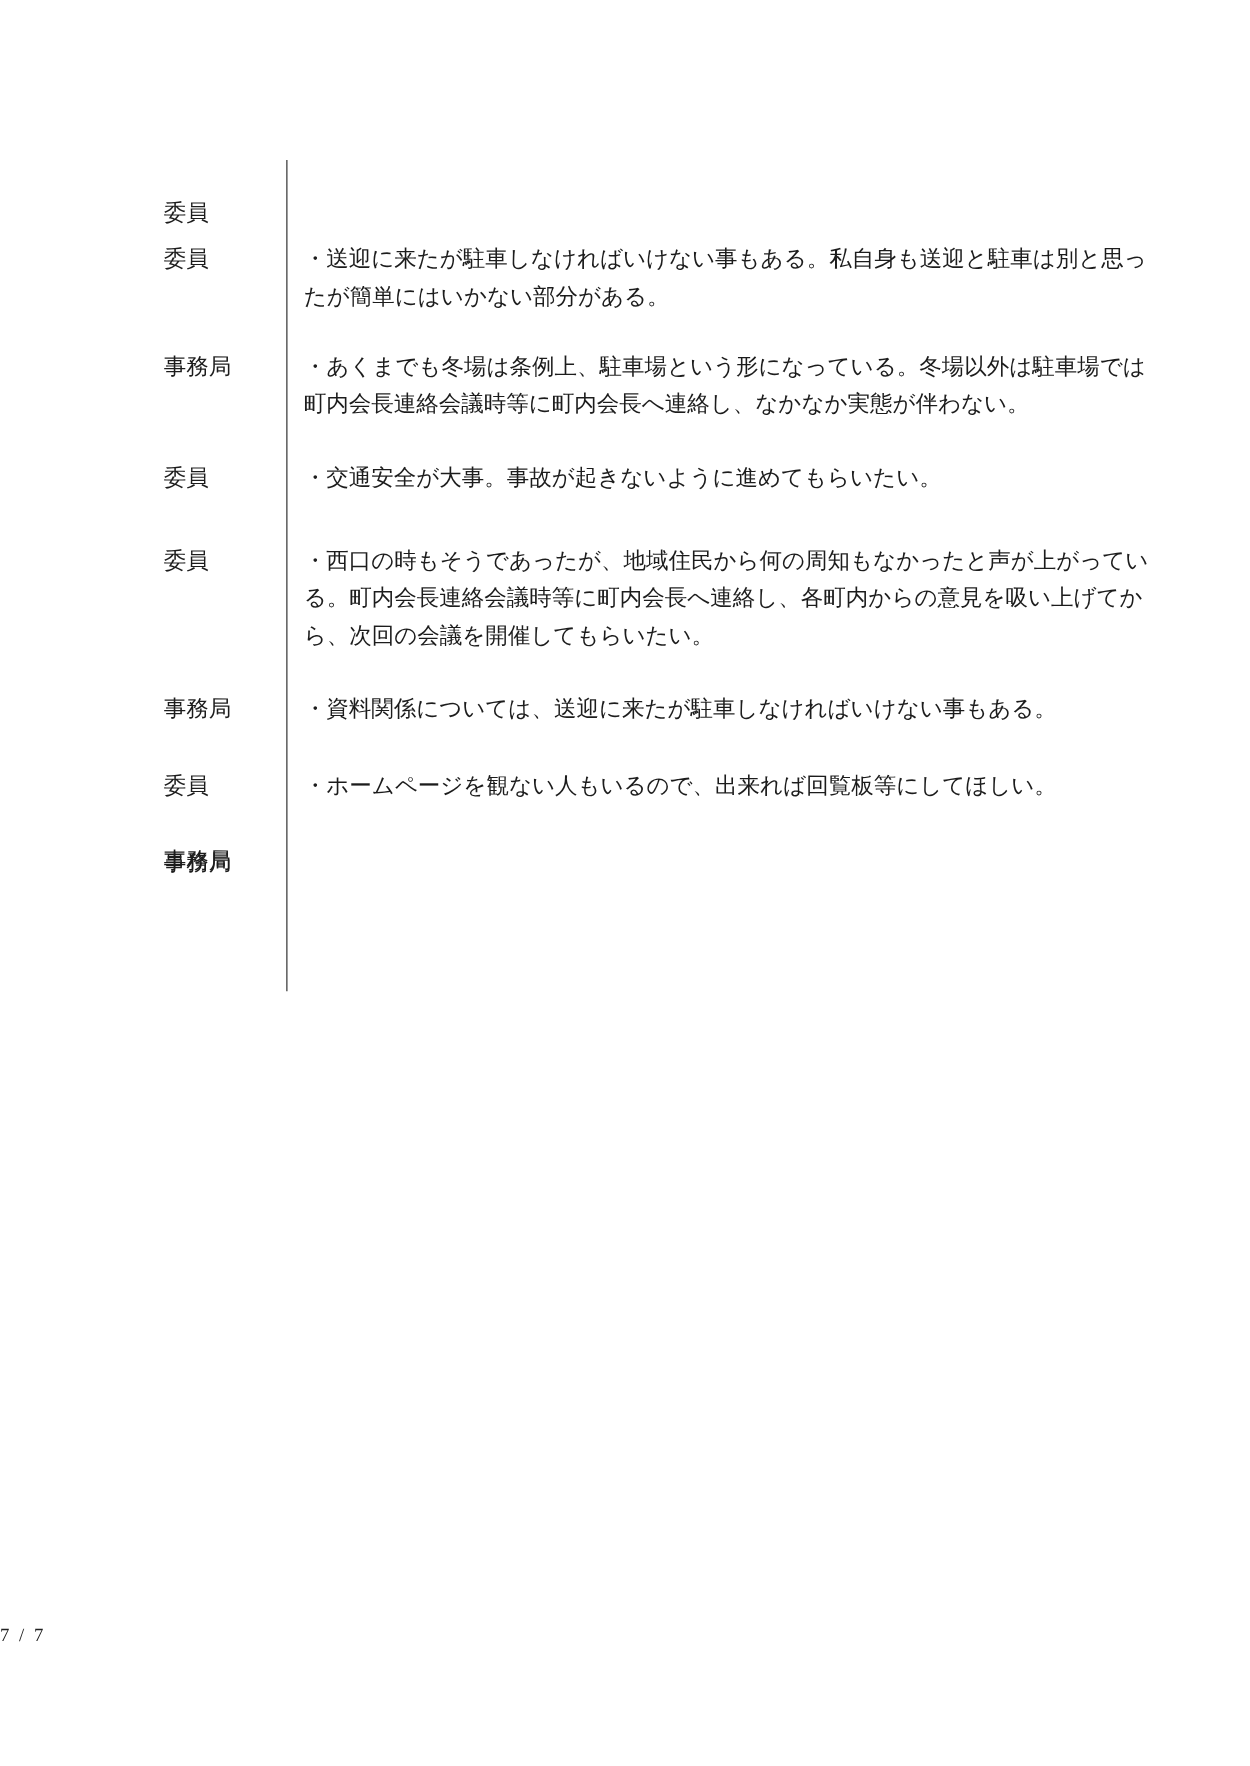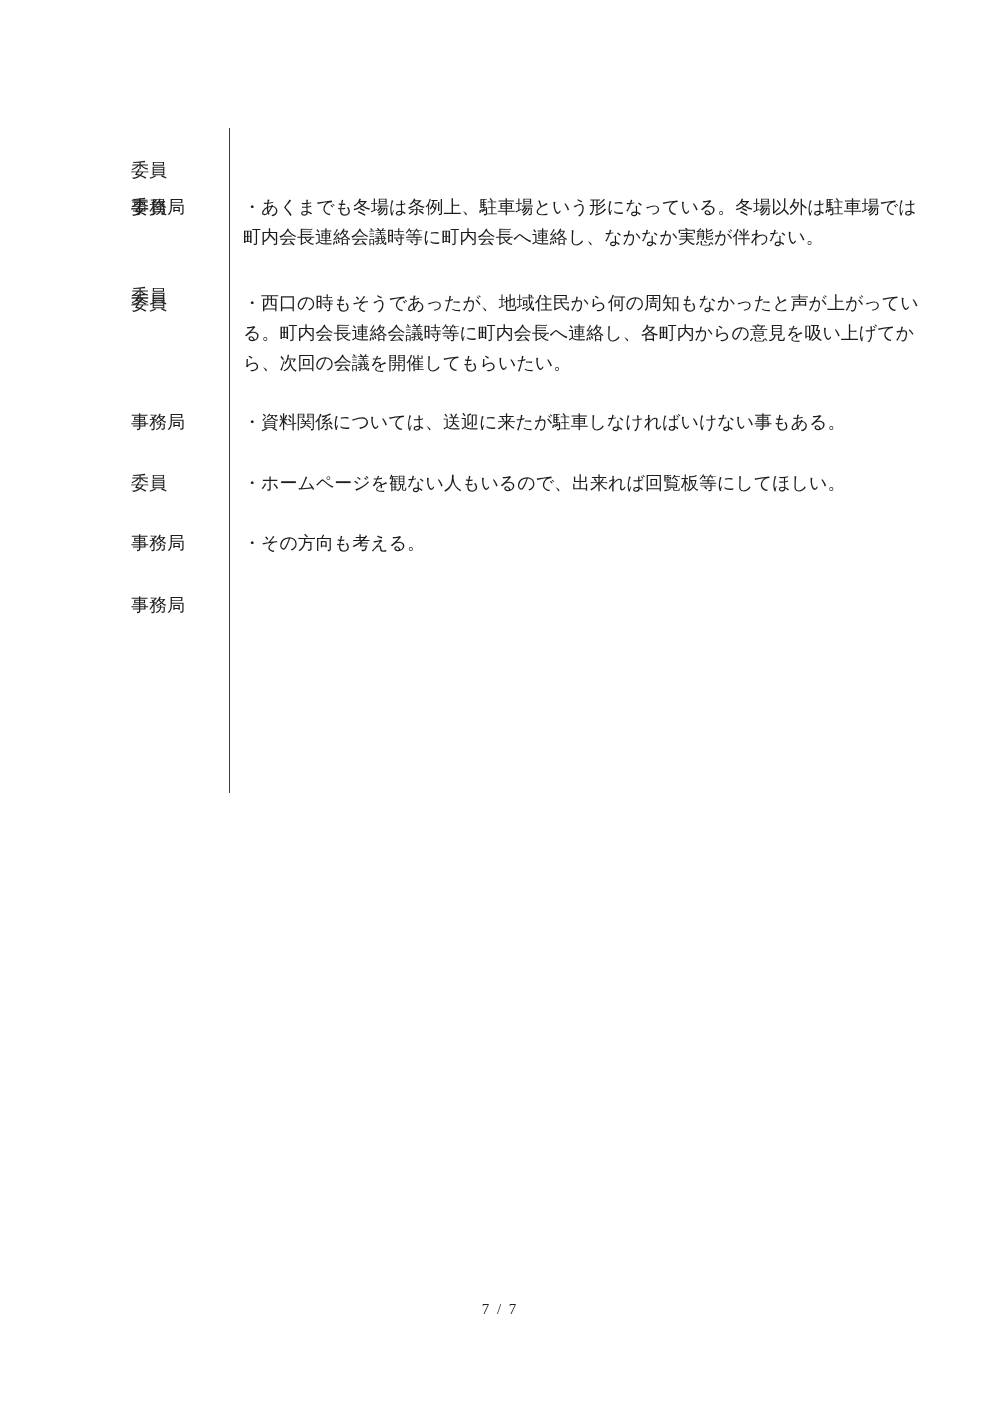--- a/index.html
+++ b/index.html
@@ -54,21 +54,20 @@
   .entry:nth-child(5) { margin-bottom: 29px; }
   .entry:nth-child(6) { margin-bottom: 31px; }
   .entry:nth-child(7) { margin-bottom: 30px; }
   .entry:nth-child(8) { margin-bottom: 32px; }
   .entry:nth-child(9) { margin-bottom: 0; }
   .footer {
     position: absolute;
     top: 1298px;
     left: 0;
     width: 100%;
-    text-align: center;
     font-size: 15px;
     line-height: 22px;
     letter-spacing: 2px;
     color: #222222;
   }
 </style>
 </head>
 <body>
 
 <div class="page">
@@ -76,30 +75,33 @@
   <div class="divider"></div>
 
   <div class="entries">
 
     <div class="entry">
       <span class="speaker">委員</span>
     </div>
 
     <div class="entry">
       <span class="speaker">委員</span>
+      <div class="statement">・送迎に来たが駐車しなければいけない事もある。私自身も送迎と駐車は別と思っ
+たが簡単にはいかない部分がある。</div>
     </div>
 
     <div class="entry">
       <span class="speaker">事務局</span>
       <div class="statement">・あくまでも冬場は条例上、駐車場という形になっている。冬場以外は駐車場では
 町内会長連絡会議時等に町内会長へ連絡し、なかなか実態が伴わない。</div>
     </div>
 
     <div class="entry">
       <span class="speaker">委員</span>
+      <div class="statement">・交通安全が大事。事故が起きないように進めてもらいたい。</div>
     </div>
 
     <div class="entry">
       <span class="speaker">委員</span>
       <div class="statement">・西口の時もそうであったが、地域住民から何の周知もなかったと声が上がってい
 る。町内会長連絡会議時等に町内会長へ連絡し、各町内からの意見を吸い上げてか
 ら、次回の会議を開催してもらいたい。</div>
     </div>
 
     <div class="entry">
@@ -107,21 +109,20 @@
       <div class="statement">・資料関係については、送迎に来たが駐車しなければいけない事もある。</div>
     </div>
 
     <div class="entry">
       <span class="speaker">委員</span>
       <div class="statement">・ホームページを観ない人もいるので、出来れば回覧板等にしてほしい。</div>
     </div>
 
     <div class="entry">
       <span class="speaker">事務局</span>
-      <div class="statement">・その方向も考える。</div>
     </div>
 
     <div class="entry">
       <span class="speaker">事務局</span>
     </div>
 
   </div>
 
   <div class="footer">7 / 7</div>
 

